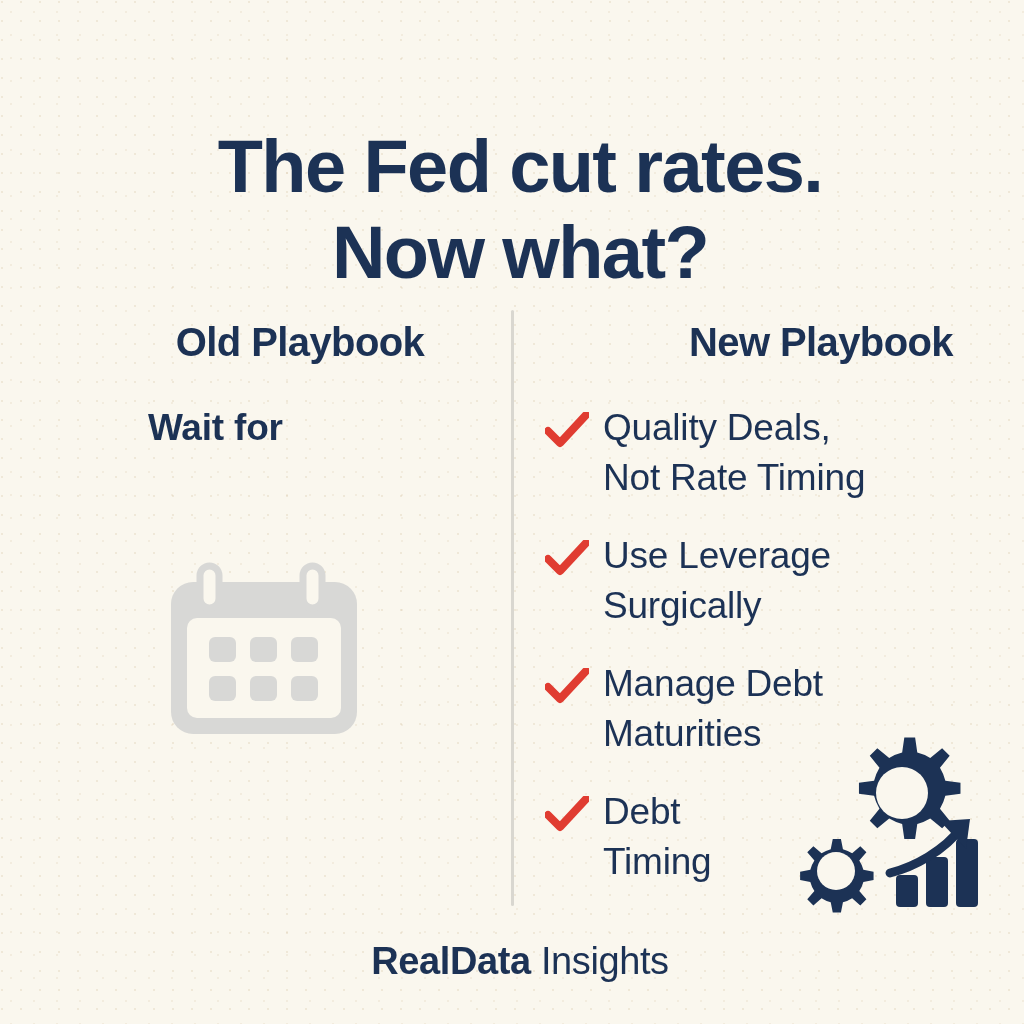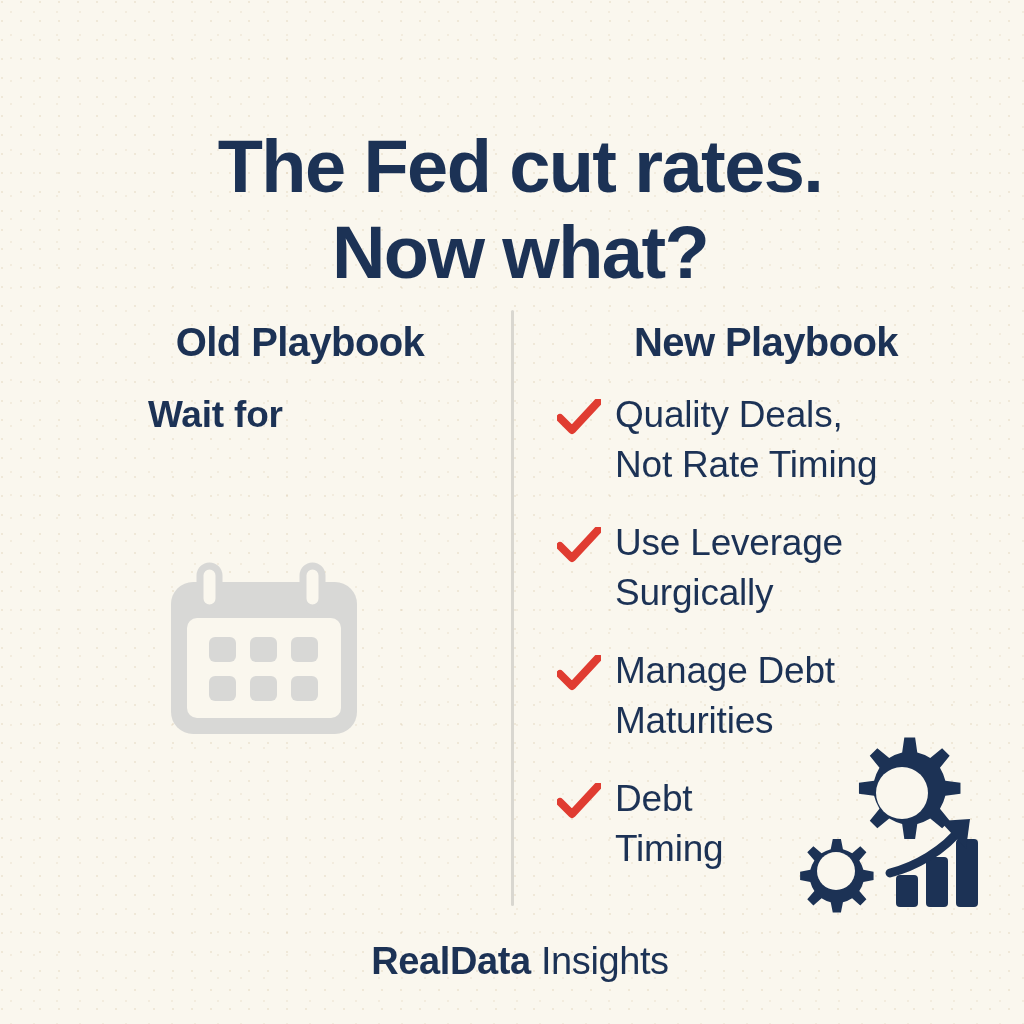--- a/index.html
+++ b/index.html
@@ -61,24 +61,24 @@
   }
   #col-old  { left: 100px;  width: 400px; }
   #col-new  { left: 533px;  width: 420px; }
 
   .col-title {
     font-weight: 700;
     font-size: 40px;
     line-height: 48px;
     letter-spacing: -0.6px;
     color: #1c3255;
-    margin: 0 0 24px 0;
+    margin: 0 0 37px 0;
   }
   #col-old .col-title { text-align: center; }
-  #col-new .col-title { text-align: center; padding-left: 46px; }
+  #col-new .col-title { text-align: right; padding-left: 46px; }
 
   
   #old-body {
     padding-left: 48px;
     font-size: 37px;
     line-height: 50px;
     font-weight: 400;
     color: #1c3255;
     letter-spacing: -0.2px;
   }
@@ -89,21 +89,21 @@
     position: absolute;
     left: 165px;
     top: 560px;
     width: 198px;
     height: 182px;
   }
 
   
   #checklist {
     list-style: none;
-    margin: 12px;
+    margin: 0;
     padding: 0;
   }
   .check-item {
     position: relative;
     padding-left: 70px;
     margin-bottom: 28px;
     font-size: 37px;
     line-height: 50px;
     font-weight: 400;
     letter-spacing: -0.2px;

